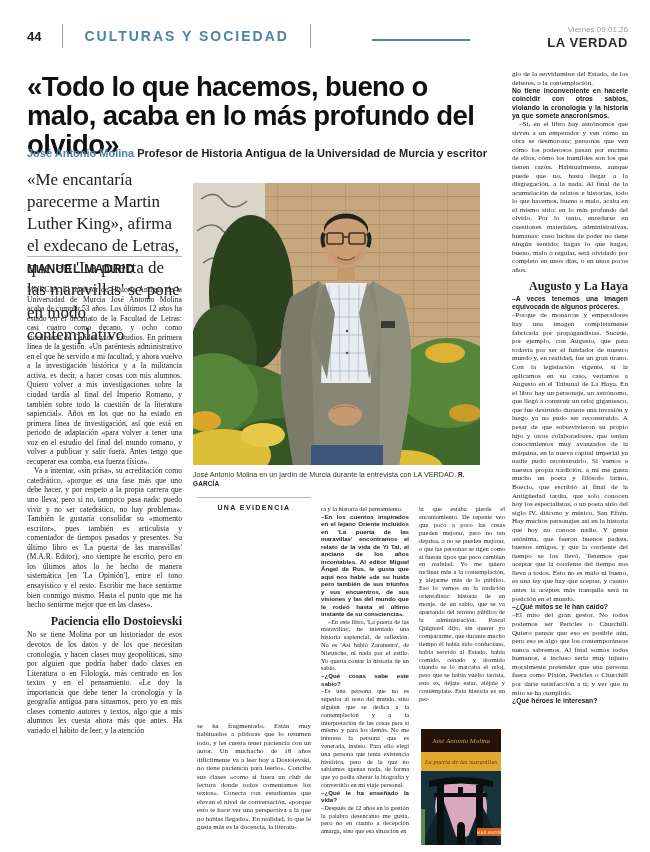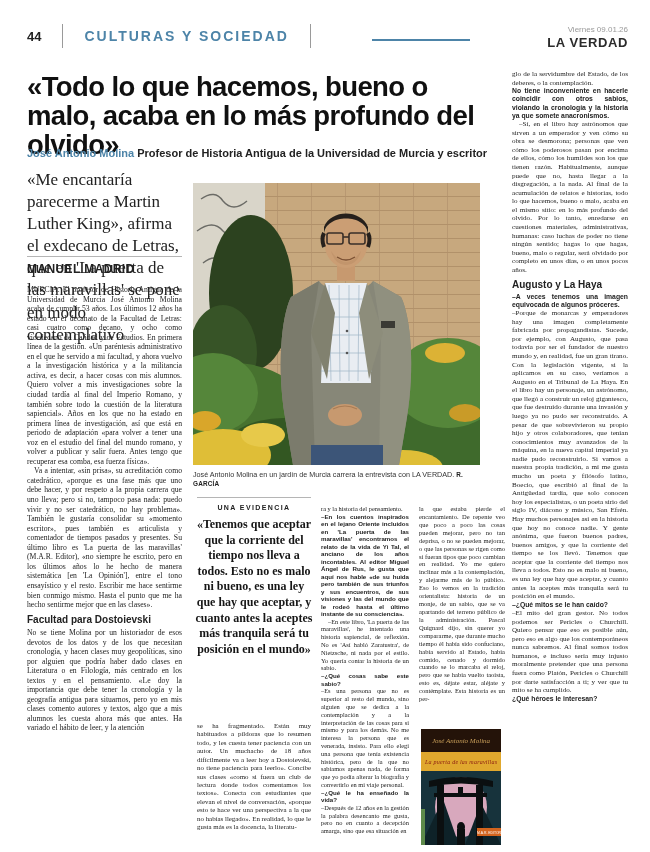--- a/index.html
+++ b/index.html
@@ -28,22 +28,22 @@
   .standfirst{font-size:17px;line-height:1.3;color:#222;}
   .rule{height:1px;background:#b5b5b5;}
   .byline{font-family:"Liberation Sans",sans-serif;font-weight:bold;font-size:12px;
           letter-spacing:.4px;color:#222;}
 
   
   .body-col{text-align:justify;color:#222;margin-top:8px;}
   .body-col .p{margin:0;}
   .body-col .p.ind{text-indent:7px;}
   .body-col .p.q{font-family:"Liberation Sans",sans-serif;font-weight:bold;font-size:0.96em;}
-  .body-col .p.h{font-family:Liberation Sans, sans-serif;font-weight:bold;font-size:10px;
-                 text-align:left;text-indent:0;margin:4px 0 2px 0;}
+  .body-col .p.h{font-family:Liberation Serif, serif;font-weight:bold;font-size:12px;
+                 text-align:right;text-indent:0;margin:4px 0 2px 0;}
   .c1{font-size:7.7px;line-height:1.24;}
   .c-small{font-size:6.5px;line-height:1.22;}
   .c5{font-size:7.1px;line-height:1.21;}
 
   
   .caption{font-family:"Liberation Sans",sans-serif;font-size:7.2px;color:#333;}
   .caption .credit{font-weight:bold;font-size:6.4px;color:#222;letter-spacing:.2px;}
 
   
   .pq-label{font-family:"Liberation Sans",sans-serif;font-weight:bold;font-size:7px;
@@ -72,21 +72,21 @@
   <div class="abs kicker" style="left:27px;top:147px;width:600px;">
     <span class="who">José Antonio Molina</span><span> Profesor de Historia Antigua de la Universidad de Murcia y escritor</span>
   </div>
 
   <div class="abs standfirst" style="left:27px;top:169px;width:155px;">«Me encantaría parecerme a Martin Luther King», afirma el exdecano de Letras, que en 'La puerta de las maravillas' se pone en modo contemplativo</div>
   <div class="abs rule" style="left:27px;top:256px;width:155px;"></div>
   <div class="abs byline" style="left:27px;top:262px;">MANUEL MADRID</div>
   <div class="abs body-col c1" style="left:27px;top:277px;width:155px;height:568px;overflow:hidden;">
       <div class="p">MURCIA. El profesor de Historia Antigua de la Universidad de Murcia José Antonio Molina acaba de cumplir 53 años. Los últimos 12 años ha estado en el decanato de la Facultad de Letras: casi cuatro como decano, y ocho como vicedecano de Calidad y de Estudios. En primera línea de la gestión. «Un paréntesis administrativo en el que he servido a mi facultad, y ahora vuelvo a la investigación histórica y a la militancia activa, es decir, a hacer cosas con mis alumnos. Quiero volver a mis investigaciones sobre la ciudad tardía al final del Imperio Romano, y también sobre todo la cuestión de la literatura sapiencial». Años en los que no ha estado en primera línea de investigación, así que está en periodo de adaptación «para volver a tener una voz en el estudio del final del mundo romano, y volver a publicar y salir fuera. Antes tengo que recuperar esa comba, esa fuerza física».</div>
       <div class="p ind">Va a intentar, «sin prisa», su acreditación como catedrático, «porque es una fase más que uno debe hacer, y por respeto a la propia carrera que uno lleva; pero si no, tampoco pasa nada: puedo vivir y no ser catedrático, no hay problema». También le gustaría consolidar su «momento escritor», pues también es articulista y comentador de tiempos pasados y presentes. Su último libro es 'La puerta de las maravillas' (M.A.R. Editor), «no siempre he escrito, pero en los últimos años lo he hecho de manera sistemática [en 'La Opinión'], entre el tono ensayístico y el resto. Escribir me hace sentirme bien conmigo mismo. Hasta el punto que me ha hecho sentirme mejor que en las clases».</div>
-      <div class="p h">Facultad para Dostoievski</div>
+      <div class="p h">Paciencia ello Dostoievski</div>
       <div class="p">No se tiene Molina por un historiador de esos devotos de los datos y de los que necesitan cronología, y hacen clases muy geopolíticas, sino por alguien que podría haber dado clases en Literatura o en Filología, más centrado en los textos y en el pensamiento. «Le doy la importancia que debe tener la cronología y la geografía antigua para situarnos, pero yo en mis clases comento autores y textos, algo que a mis alumnos les cuesta ahora más que antes. Ha variado el hábito de leer, y la atención</div>
     </div>
 
   <div class="abs" style="left:193px;top:183px;width:287px;height:282px;overflow:hidden;">
     <svg width="287" height="282" viewBox="0 0 287 282">
       <defs>
         <pattern id="brick" width="34" height="14" patternUnits="userSpaceOnUse">
           <rect width="34" height="14" fill="#c7a87e"></rect>
           <rect y="13" width="34" height="1" fill="#b1916a"></rect>
           <rect x="16" width="1" height="13" fill="#b89872"></rect>
@@ -157,26 +157,25 @@
           <line x1="150" y1="54" x2="156" y2="54"></line>
         </g>
 
         <path d="M144,74 q9,6 18,0" fill="none" stroke="#7d5235" stroke-width="1.4"></path>
         <path d="M138,68 q15,22 30,0 q-4,14 -15,14 q-11,0 -15,-14" fill="#b98c63" opacity="0.5"></path>
       </g>
     </svg>
   </div>
 
   <div class="abs caption" style="left:193px;top:470px;width:287px;">
-    <span>José Antonio Molina en un jardín de Murcia carrera la entrevista con LA VERDAD. </span><span class="credit">R. GARCÍA</span>
+    <span>José Antonio Molina en un jardín de Murcia durante la entrevista con LA VERDAD. </span><span class="credit">R. GARCÍA</span>
   </div>
 
   <div class="abs rule" style="left:197px;top:497px;width:114px;"></div>
   <div class="abs pq-label" style="left:197px;top:504px;width:114px;">UNA EVIDENCIA</div>
-  <div class="abs pq-text" style="left:195px;top:517px;width:118px;">«Tenemos que aceptar que la corriente del tiempo nos lleva a todos. Esto no es malo ni bueno, es una ley que hay que aceptar, y cuanto antes la aceptes más tranquila será tu posición en el mundo»</div>
   <div class="abs body-col c-small" style="left:197px;top:714px;width:114px;height:131px;overflow:hidden;font-size:6.9px;">
       <div class="p">se ha fragmentado. Están muy habituados a píldoras que lo resumen todo, y les cuesta tener paciencia con un autor. Un muchacho de 18 años difícilmente va a leer hoy a Dostoievski, no tiene paciencia para leerlo». Concibe sus clases «como si fuera un club de lectura donde todos comentamos los textos». Conecta con estudiantes que elevan el nivel de conversación, «porque esto te hace ver una perspectiva a la que no habías llegado». En realidad, lo que le gusta más es la docencia, la literatu-</div>
     </div>
 
   <div class="abs body-col c-small" style="left:321px;top:497px;width:88px;height:348px;overflow:hidden;font-size:6.4px;">
       <div class="p">ra y la historia del pensamiento.</div>
       <div class="p q">–En los cuentos inspirados en el lejano Oriente incluidos en 'La puerta de las maravillas' encontramos el relato de la vida de Yi Tal, el anciano de los años incontables. Al editor Miguel Ángel de Rus, le gusta que aquí nos hable «de su huida pero también de sus triunfos y sus encuentros, de sus visiones y las del mundo que le rodeó hasta el último instante de su consciencia».</div>
       <div class="p ind">–En este libro, 'La puerta de las maravillas', he intentado una historia sapiencial, de reflexión. No es 'Así habló Zaratustra', de Nietzsche, ni nada por el estilo. Yo quería contar la historia de un sabio.</div>
       <div class="p q">–¿Qué cosas sabe este sabio?</div>
       <div class="p">–Es una persona que no es superior al resto del mundo, sino alguien que se dedica a la contemplación y a la interpretación de las cosas para sí mismo y para los demás. No me interesa la persona que es venerada, insisto. Para ello elegí una persona que tenía existencia histórica, pero de la que no sabíamos apenas nada, de forma que yo podía alterar la biografía y convertirlo en mi viaje personal.</div>

